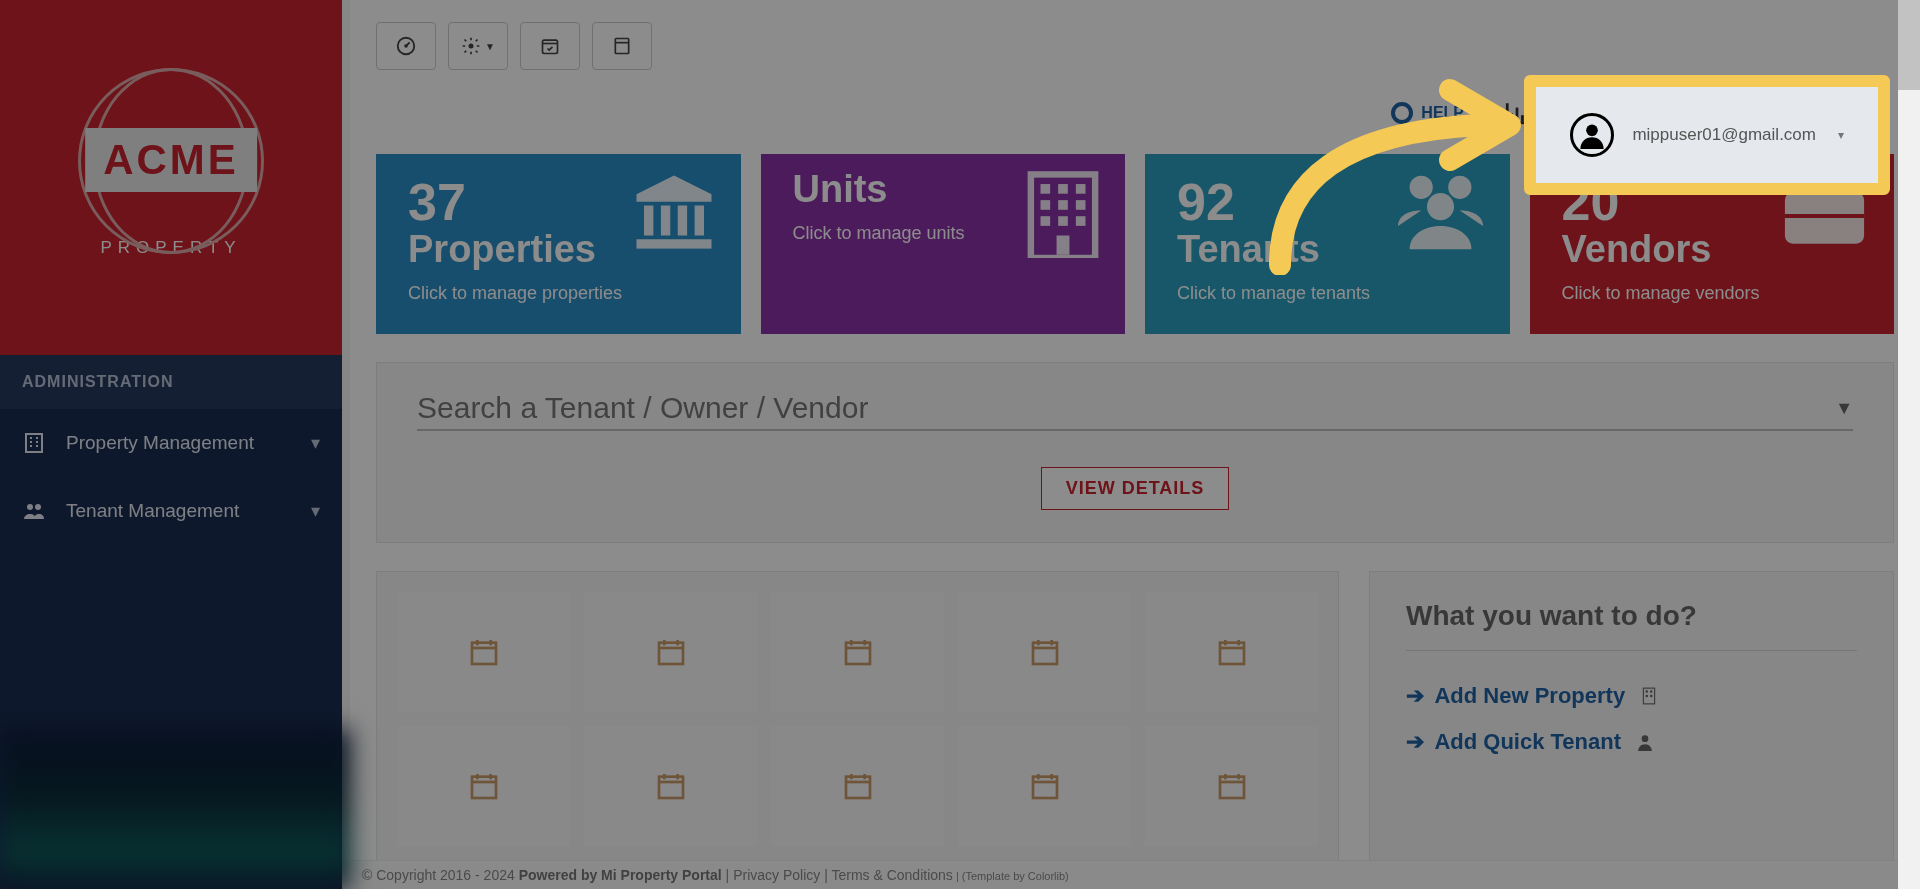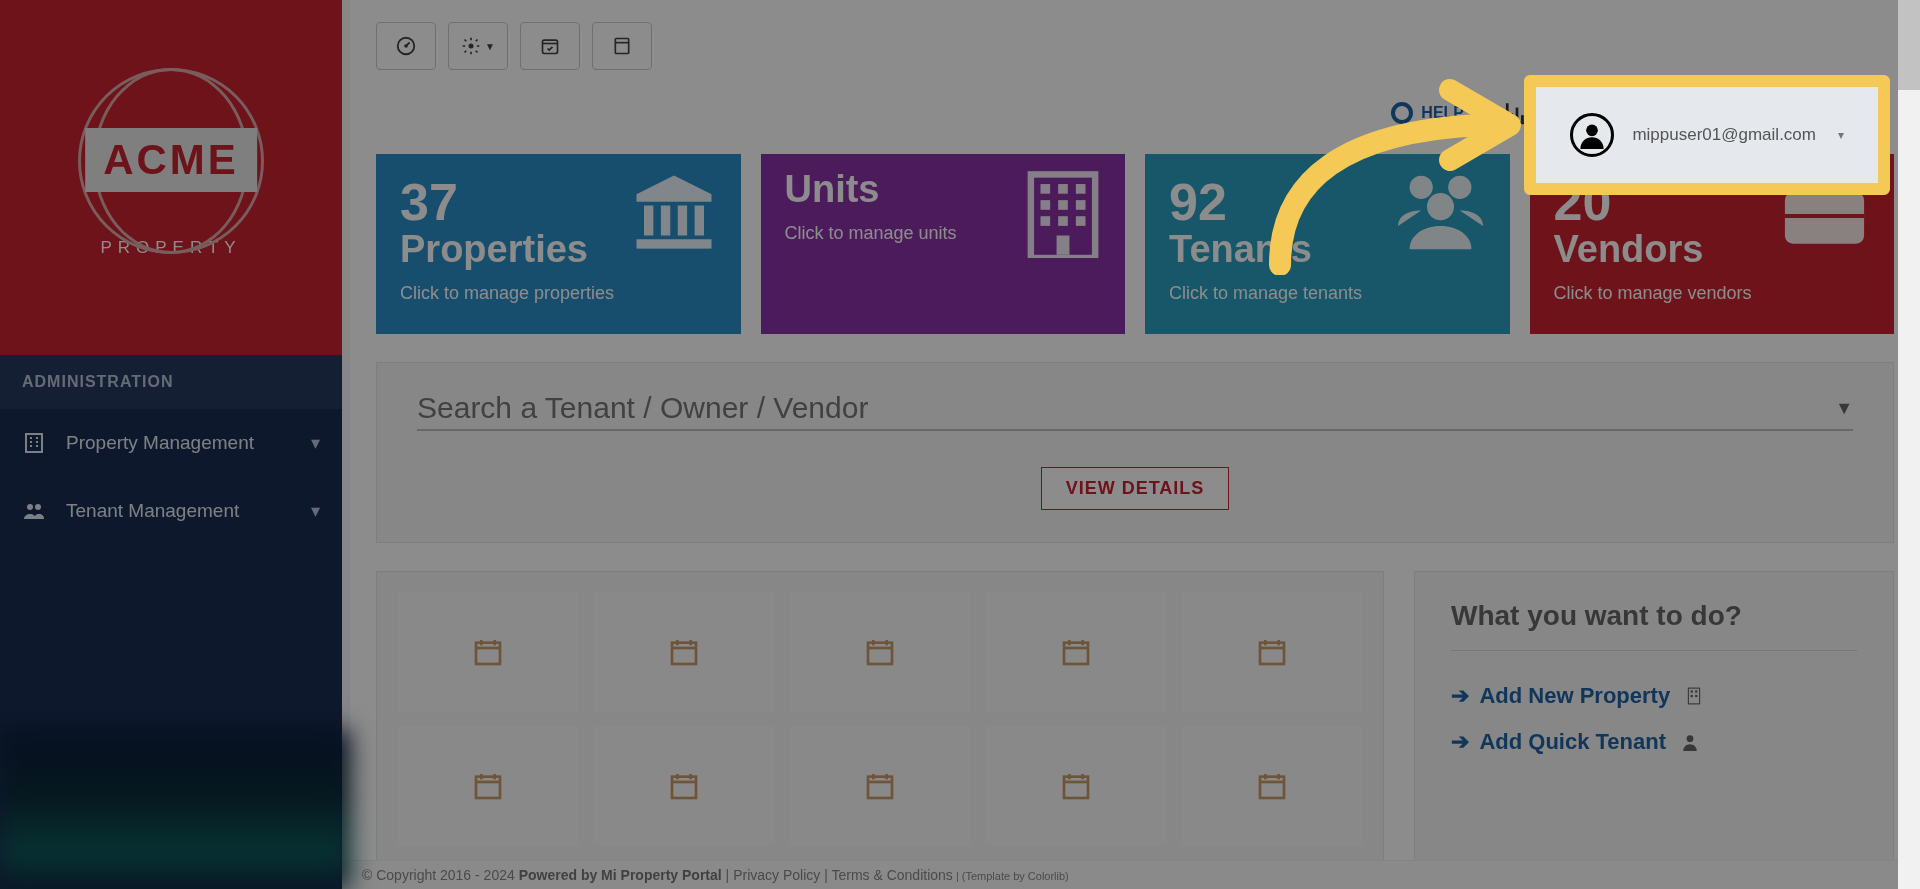--- a/index.html
+++ b/index.html
@@ -44,21 +44,21 @@
 
 .user-highlight { position: absolute; z-index: 20; top: 75px; right: 30px; border: 12px solid #f4c955; border-radius: 6px; background: #4d7c0f; }
 .user-box { background:#e5e8ed; display:flex; align-items:center; gap:18px; padding: 26px 34px; min-width: 330px; cursor:pointer; }
 .user-box .avatar { width:44px; height:44px; border:3px solid #000; border-radius:50%; display:flex; align-items:center; justify-content:center; }
 .user-box .avatar svg { width:28px; height:28px; }
 .user-box .email { color:#555; font-size:17px; }
 .user-box .caret { margin-left:4px; font-size:12px; color:#777; }
 
 
 .cards { display:flex; gap:20px; margin-top:28px; }
-.card { flex:1; height:180px; padding:18px 24px; color:#fff; position:relative; cursor:pointer; overflow:hidden; }
+.card { flex:1; height:180px; padding:18px 32px; color:#fff; position:relative; cursor:pointer; overflow:hidden; }
 .card .num { font-size:52px; font-weight:600; }
 .card .title { font-size:38px; font-weight:700; margin-top:-4px; }
 .card .sub { font-size:18px; margin-top:12px; }
 .card .big-icon { position:absolute; top:14px; right:22px; opacity:0.9; }
 .card.blue { background:#2b8fc6; }
 .card.purple { background:#8b32a8; }
 .card.teal { background:#2b9ec0; }
 .card.red { background:#c6232e; }
 
 
@@ -67,21 +67,21 @@
 .search-input { flex:1; background:transparent; border:none; font-size:30px; color:#666; outline:none; }
 .search-input::placeholder { color:#777; }
 .search-row .dd { font-size:18px; color:#666; }
 .view-details { display:block; margin:36px auto 0 auto; border:1px solid #c6232e; color:#c6232e; background:#fff; font-size:18px; font-weight:700; letter-spacing:1px; padding:10px 24px; cursor:pointer; }
 
 
 .bottom-row { display:flex; gap:30px; margin-top:28px; }
 .grid-box { flex:1; background:#f6f6f6; border:1px solid #e5e5e5; padding:20px; }
 .grid { display:grid; grid-template-columns: repeat(5, 1fr); gap:14px; }
 .grid .tile { background:#fafafa; height:120px; display:flex; align-items:center; justify-content:center; color:#c99a68; }
-.side-panel { width:480px; background:#f6f6f6; border:1px solid #e5e5e5; padding:28px 36px; }
+.side-panel { width:525px; background:#f6f6f6; border:1px solid #e5e5e5; padding:28px 36px; }
 .side-panel h3 { font-size:28px; color:#666; font-weight:600; }
 .side-panel hr { margin:18px 0 22px 0; border:none; border-top:1px solid #d8d8d8; }
 .action { display:flex; align-items:center; gap:10px; color:#1f63a5; font-size:22px; font-weight:700; padding:10px 0; cursor:pointer; }
 .action .arrow { font-size:22px; }
 .action .trail-icon { margin-left:6px; color:#666; font-size:18px; }
 
 
 .footer { position:absolute; bottom:0; left:0; right:0; padding:6px 12px; color:#888; font-size:14px; background:#fbfbfb; border-top:1px solid #eee; }
 .footer .strong { color:#777; font-weight:600; }
 .footer a { color:#888; text-decoration:none; }

